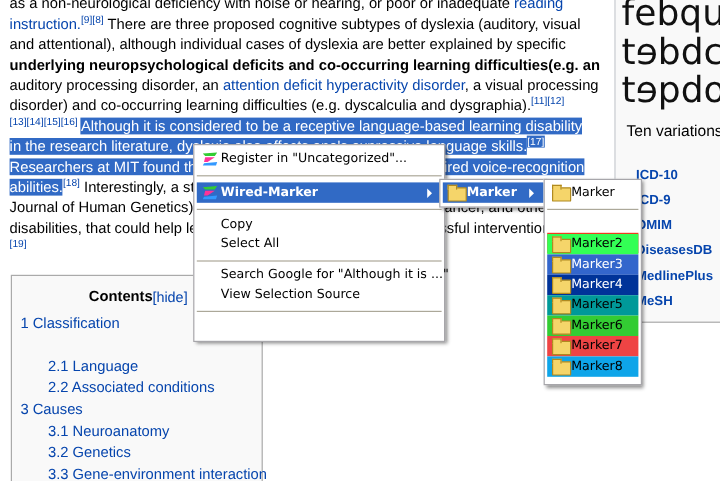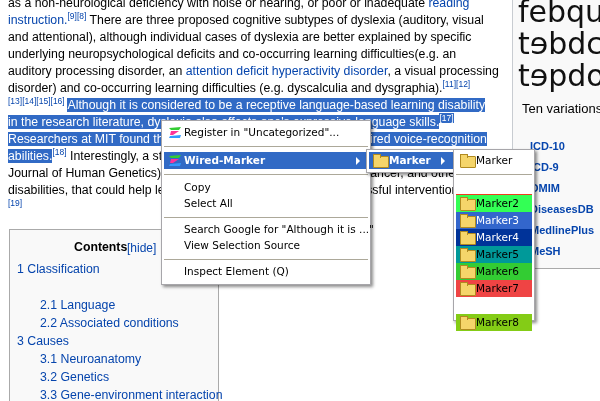--- a/index.html
+++ b/index.html
@@ -36,21 +36,21 @@
   .folder { position:absolute; left:4px; top:4px; width:14px; height:10px; background:#f5d56a; border:1px solid #b08a20; border-radius:1px; }
   .folder::before { content:""; position:absolute; left:-1px; top:-3px; width:6px; height:3px; background:#f5d56a; border:1px solid #b08a20; border-bottom:none; }
 </style>
 </head>
 <body>
 
 <div class="article" id="article">
     <div class="line" style="top: -5px;"><span>as a non-neurological deficiency with noise or hearing, or poor or inadequate </span><span class="lnk">reading</span></div>
     <div class="line" style="top: 12px;"><span class="lnk">instruction.</span><sup>[9][8]</sup><span> There are three proposed cognitive subtypes of dyslexia (auditory, visual</span></div>
     <div class="line" style="top: 29px;"><span>and attentional), although individual cases of dyslexia are better explained by specific</span></div>
-    <div class="line" style="top: 46px;"><span>underlying neuropsychological deficits and co-occurring learning difficulties(e.g. an</span></div>
+    <div class="line" style="top: 46px; font-weight: bold;"><span>underlying neuropsychological deficits and co-occurring learning difficulties(e.g. an</span></div>
     <div class="line" style="top: 63px;"><span>auditory processing disorder, an </span><span class="lnk">attention deficit hyperactivity disorder</span><span>, a visual processing</span></div>
     <div class="line" style="top: 80px;"><span>disorder) and co-occurring learning difficulties (e.g. dyscalculia and dysgraphia).</span><sup>[11][12]</sup></div>
     <div class="line" style="top: 97px;"><sup>[13][14][15][16]</sup><span> </span><span class="sel">Although it is considered to be a receptive language-based learning disability</span></div>
     <div class="line" style="top: 114px;"><span class="sel">in the research literature, dyslexia also affects one's expressive language skills.</span><sup class="sel">[17]</sup></div>
     <div class="line" style="top: 131px;"><span class="sel">Researchers at MIT found that people with dyslexia exhibited impaired voice-recognition</span></div>
     <div class="line" style="top: 148px;"><span class="sel">abilities.</span><sup>[18]</sup><span> Interestingly, a study (published in the American Journal of</span></div>
     <div class="line" style="top: 165px;"><span>Journal of Human Genetics) identified genes for dyslexia, ADHD, cancer, and other learning</span></div>
     <div class="line" style="top: 182px;"><span>disabilities, that could help lead to early detection and more successful interventions.</span></div>
     <div class="line" style="top: 199px;"><sup>[19]</sup></div>
   </div>
@@ -110,23 +110,20 @@
     <span class="txt">Copy</span>
   </div>
   <div class="sep" style="top:96px"></div>
   <div class="mi" style="top:100px">
     <span class="txt">Search Google for "Although it is ..."</span>
   </div>
   <div class="mi" style="top:116px">
     <span class="txt">View Selection Source</span>
   </div>
   <div class="sep" style="top:138px"></div>
-  <div class="mi" style="top:142px">
-    <span class="txt">Inspect Element (Q)</span>
-  </div>
 </div>
 
 <div class="menu" style="left:366px;top:149px;width:88px;height:22px;">
   <div class="mi hl" style="top:2px">
     <span class="folder"></span>
     <span class="txt">Marker</span>
     <span class="arrow"></span>
   </div>
 </div>
 
@@ -158,18 +155,18 @@
         <span class="txt">Marker5</span>
       </div>
       <div class="mi" style="top: 113px; background: rgb(51, 204, 51); color: rgb(0, 0, 0);">
         <span class="folder"></span>
         <span class="txt">Marker6</span>
       </div>
       <div class="mi" style="top: 130px; background: #ef4444; color: rgb(0, 0, 0); text-align: center;">
         <span class="folder"></span>
         <span class="txt">Marker7</span>
       </div>
-      <div class="mi" style="top: 164px; background: #84cc16; color: rgb(0, 0, 0); text-align: center;">
+      <div class="mi" style="top: 147px; background: #0ea5e9; color: rgb(0, 0, 0); text-align: center;">
         <span class="folder"></span>
         <span class="txt">Marker8</span>
       </div>
     </div>
 </div>
 
 </body></html>

